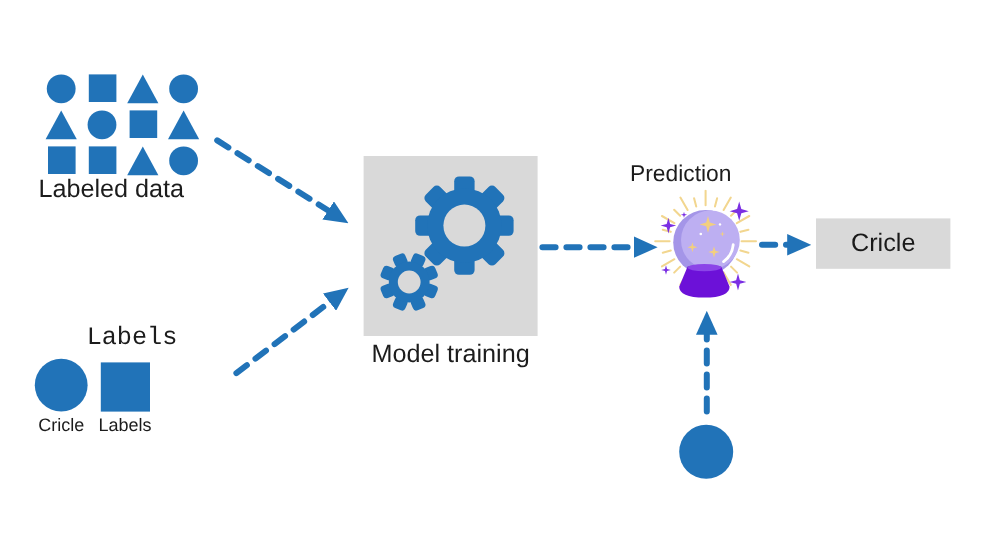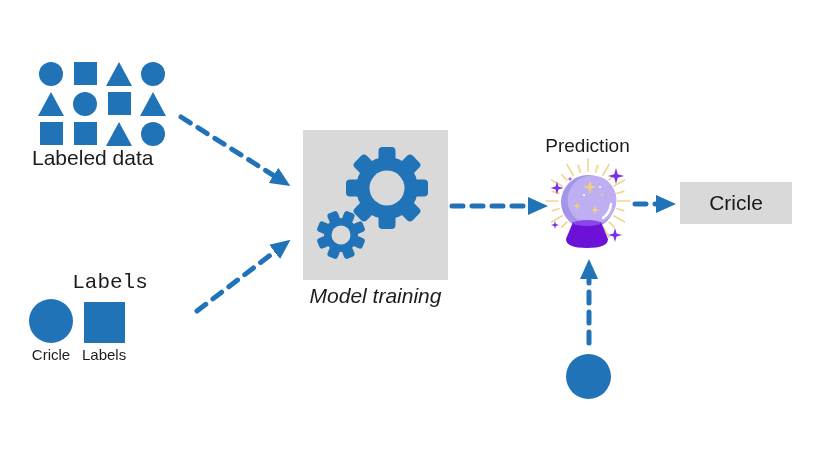--- a/index.html
+++ b/index.html
@@ -33,24 +33,24 @@
   .labels-row{position:absolute;left:29px;top:299px;display:flex;align-items:flex-end;gap:9px;}
   .label-item{display:flex;flex-direction:column;align-items:center;}
   .label-item .caption{font-size:15px;margin-top:3px;color:#1c1c1c;white-space:nowrap;}
   .L.circle{width:44px;height:44px;border-radius:50%;background:var(--blue);}
   .L.square{width:41px;height:41px;background:var(--blue);}
   .L.triangle{width:0;height:0;border-left:25px solid transparent;border-right:25px solid transparent;
     border-bottom:45px solid var(--blue);background:none;}
 
   
   .model-box{position:absolute;left:303px;top:130px;width:145px;height:150px;background:var(--box-gray);}
-  .model-caption{position:absolute;left:283px;top:284px;width:185px;text-align:center;font-size:21px;color:#1c1c1c;font-style:italic;}
+  .model-caption{position:absolute;left:283px;top:284px;width:185px;text-align:center;font-size:21px;color:#1c1c1c;}
 
   
-  .prediction-caption{position:absolute;left:525px;top:135px;width:125px;text-align:center;font-size:19px;color:#1c1c1c;}
+  .prediction-caption{position:absolute;left:525px;top:135px;width:125px;text-align:left;font-size:19px;color:#1c1c1c;}
   .crystal{position:absolute;left:543px;top:158px;}
 
   
   .output-box{position:absolute;left:680px;top:182px;width:112px;height:42px;background:var(--box-gray);
     display:flex;align-items:center;justify-content:center;font-size:21px;color:#1a1a1a;}
 
   
   .test-circle{position:absolute;left:566px;top:354px;width:45px;height:45px;border-radius:50%;background:var(--blue);}
 
   

